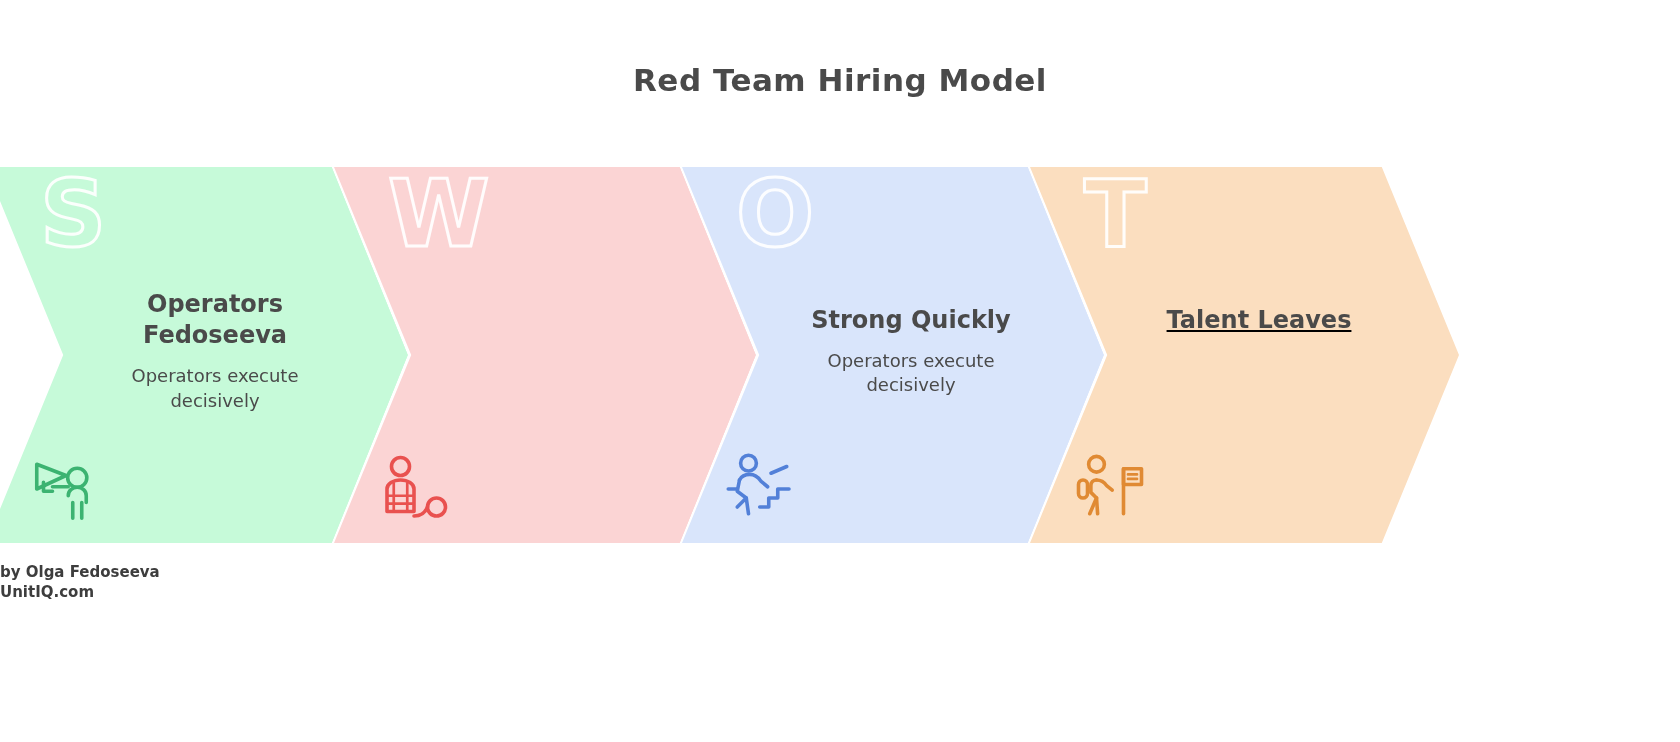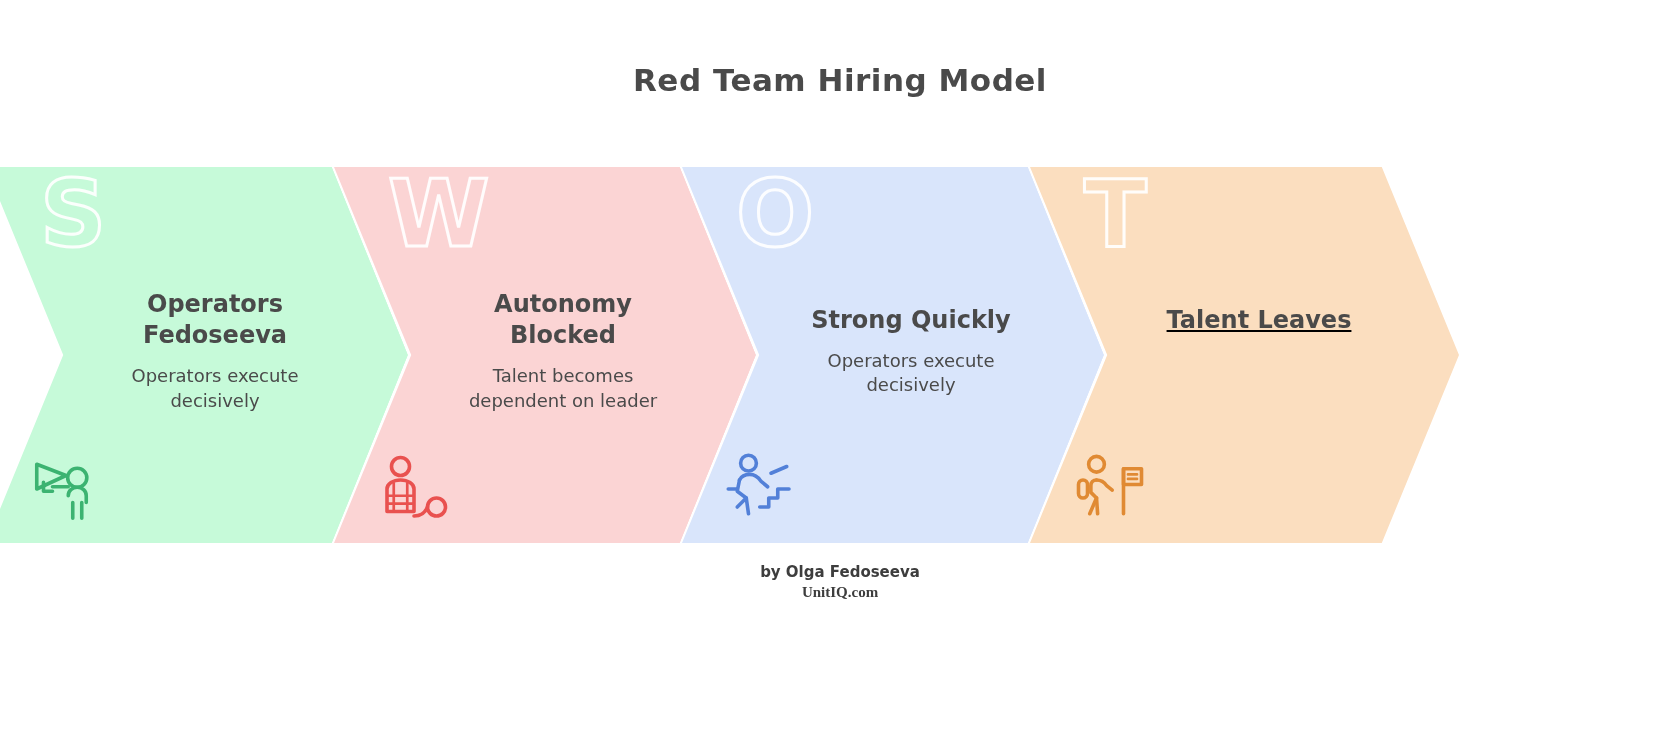--- a/index.html
+++ b/index.html
@@ -119,30 +119,29 @@
     width: 72px;
     height: 72px;
   }
 
   
   #credit {
     position: absolute;
     top: 562px;
     left: 0;
     width: 1680px;
-    text-align: center;
+    text-align: left;
     font-family: "DejaVu Sans", sans-serif;
     font-size: 15px;
     font-weight: 700;
     line-height: 1.35;
     color: #3d3d3d;
   }
   #credit .line2 {
     display: block;
-    font-family: Liberation Serif, serif;
   }
 </style>
 </head>
 <body style="background: rgb(0, 0, 0);">
 
 <div id="infographic" style="background: #ffffff;">
 
   <div id="title" style="color: rgb(74, 74, 74);">Red Team Hiring Model</div>
 
   <div id="chevron-row">
@@ -168,30 +167,20 @@
         <path d="M6 10l26 10-26 12z" stroke-width="3.2" stroke-linejoin="round"></path>
         <path d="M12 26v8h8" stroke-width="3.2" stroke-linecap="round" stroke-linejoin="round"></path>
         <path d="M20 30h14" stroke-width="3.2" stroke-linecap="round"></path>
       </svg>
     </div>
 
     <div class="chevron" style="left:330px;">
       <div class="chevron-outline"></div>
       <div class="chevron-fill" id="fill-1" style="background: rgb(251, 212, 212);"></div>
       <div class="watermark">W</div>
-      <div class="panel-text" style="top:126px;">
-        <div class="panel-heading">
-          <span>Autonomy</span><br>
-          <span>Blocked</span>
-        </div>
-        <div class="panel-body">
-          <span>Talent becomes</span><br>
-          <span>dependent on leader</span>
-        </div>
-      </div>
       <svg class="panel-icon" viewBox="0 0 64 64" fill="none" id="icon-1" stroke="#e9514f">
         <circle cx="20" cy="12" r="8" stroke-width="3.2"></circle>
         <path d="M8 32c0-4.5 5.4-8 12-8s12 3.5 12 8v20H8z" stroke-width="3.2" stroke-linejoin="round"></path>
         <path d="M8 38h24M8 45h24M14 26v26M26 26v26" stroke-width="2.4"></path>
         <circle cx="52" cy="48" r="8" stroke-width="3.2"></circle>
         <path d="M32 56c6 0 10-3 12-8" stroke-width="3.2" stroke-linecap="round"></path>
       </svg>
     </div>
 
     <div class="chevron" style="left:678px;">

